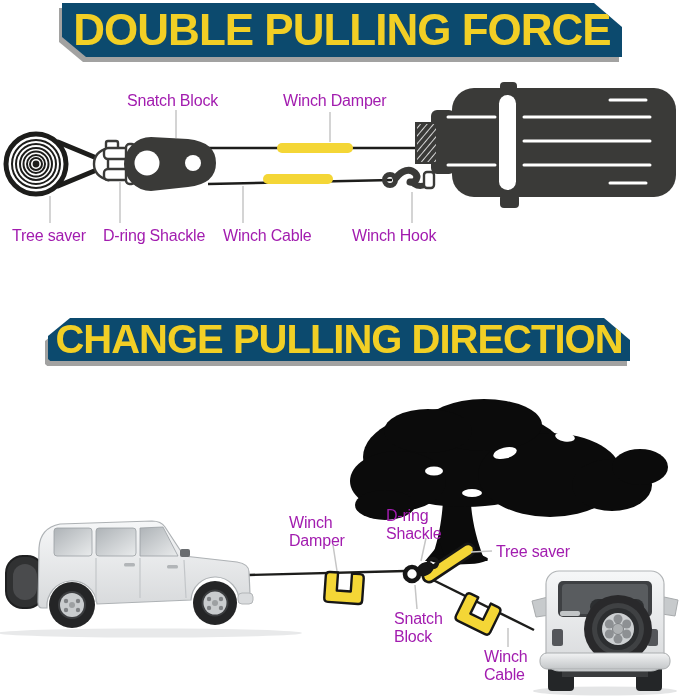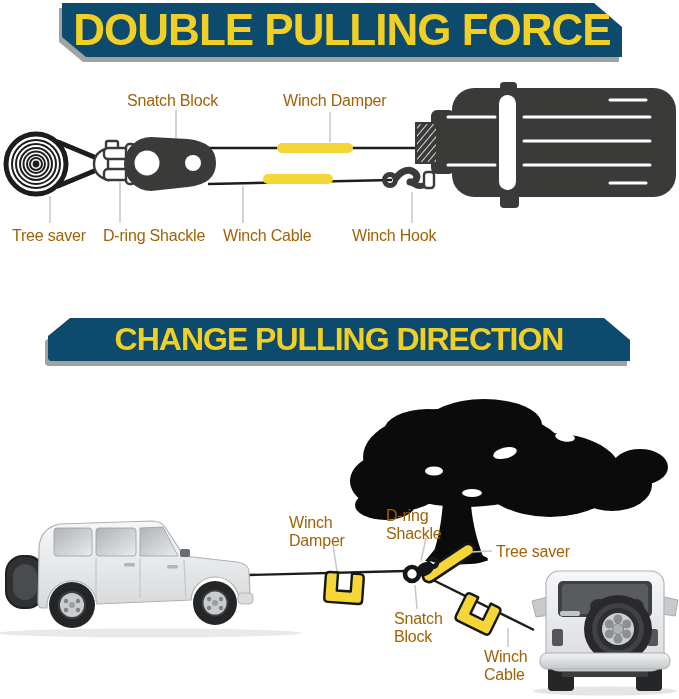--- a/index.html
+++ b/index.html
@@ -13,26 +13,26 @@
     display:flex;align-items:center;justify-content:center;
     background:#0c4a6e;color:#f2cf25;font-weight:bold;white-space:nowrap;
   }
   .banner-wrap.b1{left:62px;top:3px;}
   .banner-wrap.b1 .banner{
     width:560px;height:54px;font-size:44px;letter-spacing:-1px;
     clip-path:polygon(0 0,532px 0,560px 24px,560px 54px,24px 54px,0 34px);
   }
   .banner-wrap.b2{left:48px;top:318px;}
   .banner-wrap.b2 .banner{
-    width:582px;height:43px;font-size:32px;letter-spacing:-1px;
+    width:582px;height:43px;font-size:40px;letter-spacing:-1px;
     clip-path:polygon(22px 0,556px 0,582px 22px,582px 57px,18px 57px,0 41px,0 18px);
   }
   
   .label{
-    position:absolute;font-size:16px;line-height:1.12;color:#a16207;
+    position:absolute;font-size:16px;line-height:1.12;color:#a21caf;
     letter-spacing:-.2px;white-space:nowrap;
   }
   .label.wrap{white-space:normal;}
   .scene{position:absolute;left:0;}
 </style>
 </head>
 <body>
 
 <div class="canvas">
 

